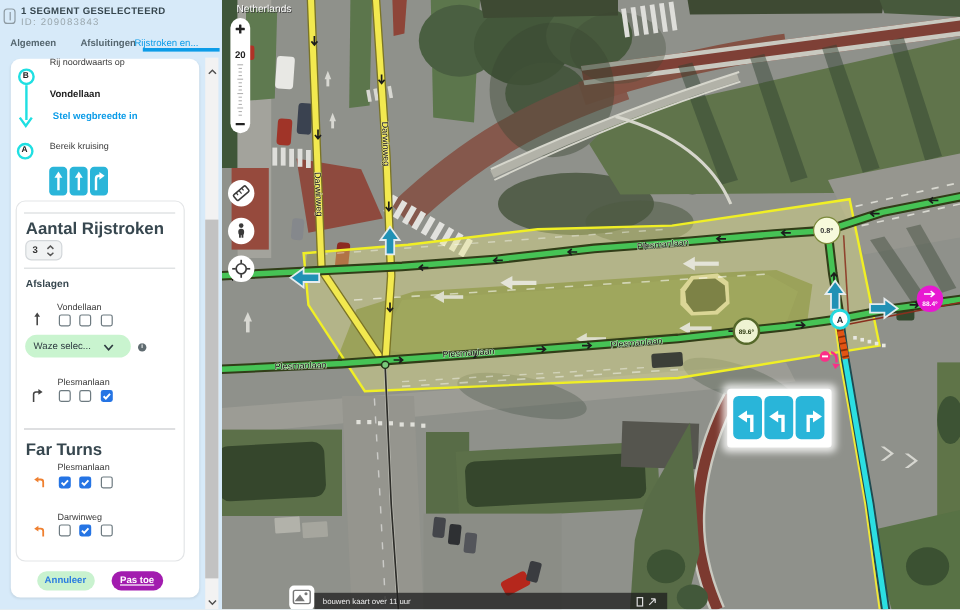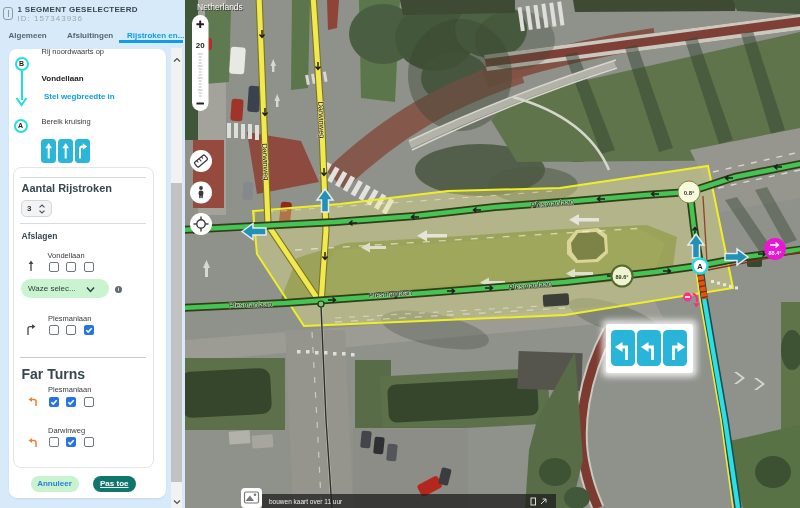--- a/index.html
+++ b/index.html
@@ -13,27 +13,27 @@
 <body>
 <div id="app">
 
 <div style="position:absolute;left:0;top:0;width:185px;height:508px;background:#d7eaf9;">
 
   <div style="position:absolute;left:3px;top:7px;width:10px;height:13px;border:1.6px solid #8d9aa2;border-radius:3px;box-sizing:border-box;"></div>
   <div style="position:absolute;left:7.5px;top:10px;width:1.6px;height:7px;background:#8d9aa2;"></div>
 
   <div class="t" style="left:17.5px;top:5.5px;font-size:8px;font-weight:bold;letter-spacing:0.3px;color:#37474f;">1 SEGMENT GESELECTEERD</div>
 
-  <div class="t" style="left:17.5px;top:15px;font-size:8px;letter-spacing:1px;color:#9aa7ad;">ID: 157343936</div>
+  <div class="t" style="left:17.5px;top:15px;font-size:8px;letter-spacing:1px;color:#9aa7ad;">ID: 209083843</div>
 
   <div class="t" style="left:8.5px;top:31.5px;font-size:8px;font-weight:bold;color:#55666f;">Algemeen</div>
 
   <div class="t" style="left:67px;top:31.5px;font-size:8px;font-weight:bold;color:#55666f;">Afsluitingen</div>
 
-  <div class="t" style="left:127px;top:31.5px;font-size:8px;font-weight:bold;color:#0c9ce8;">Rijstroken en...</div>
+  <div class="t" style="left:112px;top:31.5px;font-size:8px;font-weight:normal;color:#0c9ce8;">Rijstroken en...</div>
 
   <div style="position:absolute;left:119px;top:40px;width:63.5px;height:2.5px;background:#0c9ce8;"></div>
 
   <div style="position:absolute;left:9px;top:48.5px;width:157px;height:449px;background:#fff;border-radius:8px;box-shadow:0 1px 2px rgba(0,0,0,0.08);"></div>
 
   <div style="position:absolute;left:14.5px;top:56.5px;width:14px;height:14px;border:2.4px solid #1fdfe2;border-radius:50%;background:#fff;box-sizing:border-box;"></div>
   <div class="t" style="left:19px;top:60px;font-size:7px;font-weight:bold;color:#222;">B</div>
 
   <div style="position:absolute;left:20.5px;top:71px;width:2px;height:29px;background:#1fdfe2;"></div>
 
@@ -66,21 +66,21 @@
 
   <div style="position:absolute;left:74.9px;top:139px;width:15.4px;height:24px;border-radius:3.5px;background:#2ab5d9;"></div>
   <svg style="position:absolute;left:74.9px;top:139px;" width="15.4" height="24" viewBox="0 0 15.4 24">
         <path d="M5,19.5 L5,10 Q5,7.5 7.5,7.5 L8.5,7.5" stroke="#fff" stroke-width="2" fill="none"></path>
         <path d="M12.2,7.5 L7.8,4.3 L7.8,10.7 Z" fill="#fff"></path>
       </svg>
 
   <div style="position:absolute;left:13px;top:167px;width:141px;height:301px;border:1px solid #e3e5e7;border-radius:8px;box-sizing:border-box;"></div>
   <div class="div" style="top:176.7px;"></div>
 
-  <div class="t" style="left:21.5px;top:182.5px;font-size:11px;font-weight:bold;color:#37474f;">Aantal Rijstroken</div>
+  <div class="t" style="left:21.5px;top:182.5px;font-size:14px;font-weight:bold;color:#37474f;">Aantal Rijstroken</div>
 
   <div style="position:absolute;left:21px;top:199.5px;width:31px;height:17.5px;background:#f1f3f4;border:1px solid #d3d7da;border-radius:5px;box-sizing:border-box;"></div>
   <div class="t" style="left:27px;top:204.5px;font-size:8px;font-weight:bold;color:#333;">3</div>
   <svg style="position:absolute;left:38px;top:203.5px;" width="8" height="10" viewBox="0 0 8 10">
         <path d="M1.5,3.4 L4,1 L6.5,3.4" stroke="#555" stroke-width="1.2" fill="none"></path>
         <path d="M1.5,6.6 L4,9 L6.5,6.6" stroke="#555" stroke-width="1.2" fill="none"></path>
       </svg>
   <div class="div" style="top:223px;"></div>
 
   <div class="t" style="left:21.5px;top:232px;font-size:8.5px;font-weight:bold;color:#37474f;">Afslagen</div>
@@ -148,21 +148,21 @@
   <div class="cb" style="left:48.5px;top:437px;"></div>
   <div class="cbc" style="left:66px;top:437px;">
         <svg width="10" height="10" viewBox="0 0 10 10">
           <path d="M2.3,5.2 L4.2,7.1 L7.7,3.3" stroke="#fff" stroke-width="1.6" fill="none"></path>
         </svg>
       </div>
   <div class="cb" style="left:83.5px;top:437px;"></div>
 
   <div style="position:absolute;left:30.5px;top:475.5px;width:48px;height:16.5px;background:#c9f2cf;border-radius:8.5px;text-align:center;line-height:16.5px;font-size:8px;font-weight:bold;color:#2a7ce0;">Annuleer</div>
 
-  <div style="position:absolute;left:92.5px;top:475.5px;width:43.5px;height:16.5px;background:#0f766e;border-radius:8.5px;text-align:center;line-height:16.5px;font-size:8px;font-weight:bold;color:#fff;text-decoration:underline;">Pas toe</div>
+  <div style="position:absolute;left:92.5px;top:475.5px;width:43.5px;height:16.5px;background:#a21caf;border-radius:8.5px;text-align:center;line-height:16.5px;font-size:8px;font-weight:bold;color:#fff;text-decoration:underline;">Pas toe</div>
 
   <div style="position:absolute;left:170.5px;top:48px;width:11.5px;height:460px;background:#f2f2f2;"></div>
 
   <div style="position:absolute;left:170.5px;top:183px;width:11.5px;height:299px;background:#c2c2c2;"></div>
 
   <svg style="position:absolute;left:172.5px;top:57px;" width="8" height="6" viewBox="0 0 8 6">
         <path d="M1,4.5 L4,1.5 L7,4.5" stroke="#505050" stroke-width="1.2" fill="none"></path>
       </svg>
 
   <svg style="position:absolute;left:172.5px;top:499px;" width="8" height="6" viewBox="0 0 8 6">

